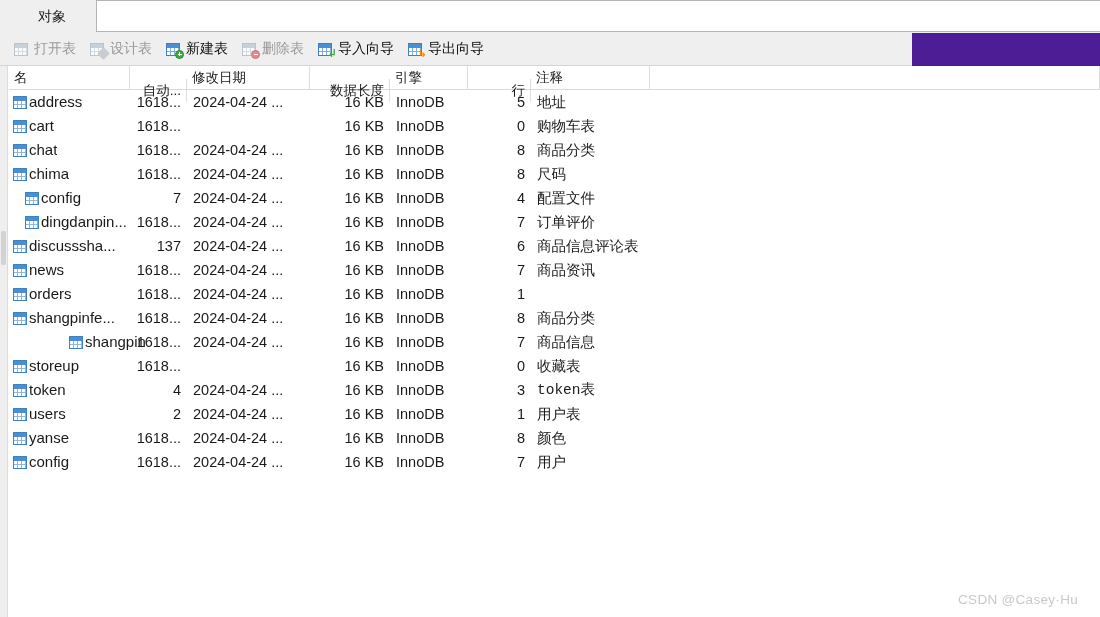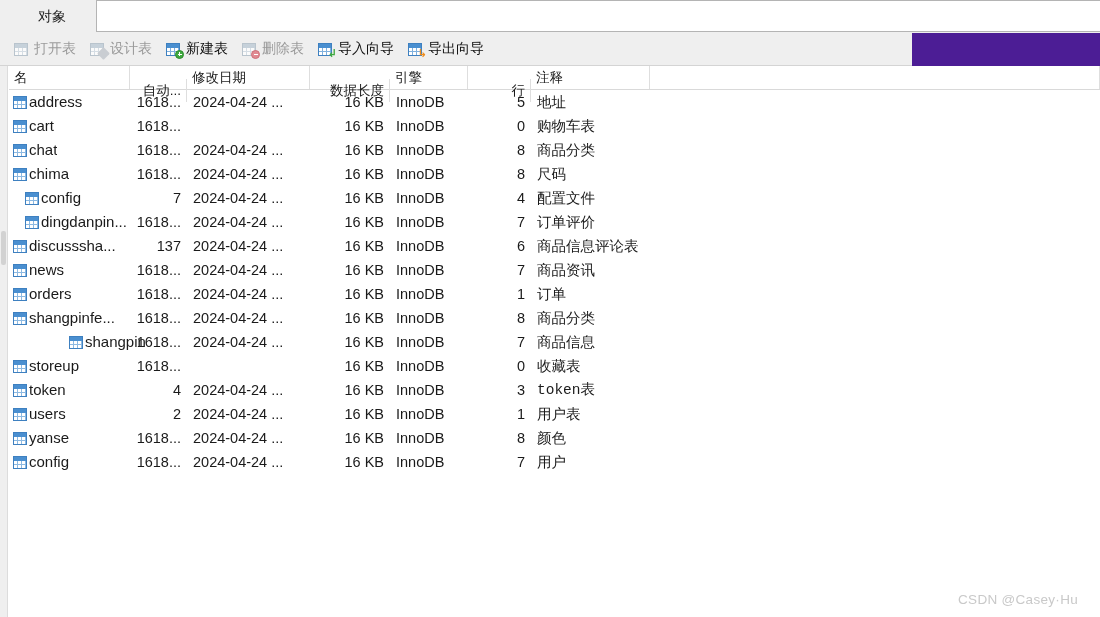--- a/index.html
+++ b/index.html
@@ -437,21 +437,20 @@
         <div class="row">
           <div class="cell name" style="left: 0px; width: 121px;">
             <span class="rowico"></span>
             <span class="nm">orders</span>
           </div>
           <div class="cell ralign" style="left: 121px; width: 57px; padding-right: 6px;">1618...</div>
           <div class="cell" style="left: 178px; width: 123px; padding-left: 6px;">2024-04-24 ...</div>
           <div class="cell ralign" style="left: 301px; width: 80px; padding-right: 6px;">16 KB</div>
           <div class="cell" style="left: 381px; width: 78px; padding-left: 6px;">InnoDB</div>
           <div class="cell ralign" style="left: 459px; width: 63px; padding-right: 6px;">1</div>
-          <div class="cell" style="left: 522px; width: 119px; padding-left: 6px;">订单</div>
         </div>
         <div class="row">
           <div class="cell name" style="left: 0px; width: 121px;">
             <span class="rowico"></span>
             <span class="nm">shangpinfe...</span>
           </div>
           <div class="cell ralign" style="left: 121px; width: 57px; padding-right: 6px;">1618...</div>
           <div class="cell" style="left: 178px; width: 123px; padding-left: 6px;">2024-04-24 ...</div>
           <div class="cell ralign" style="left: 301px; width: 80px; padding-right: 6px;">16 KB</div>
           <div class="cell" style="left: 381px; width: 78px; padding-left: 6px;">InnoDB</div>

